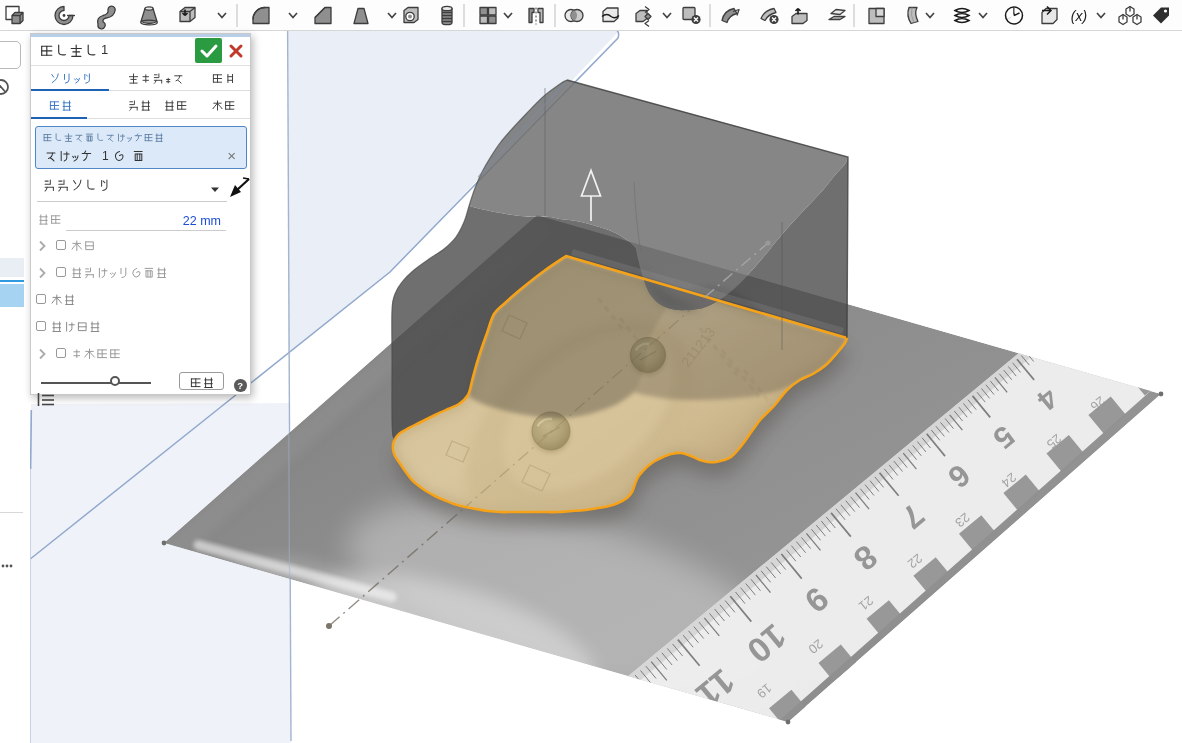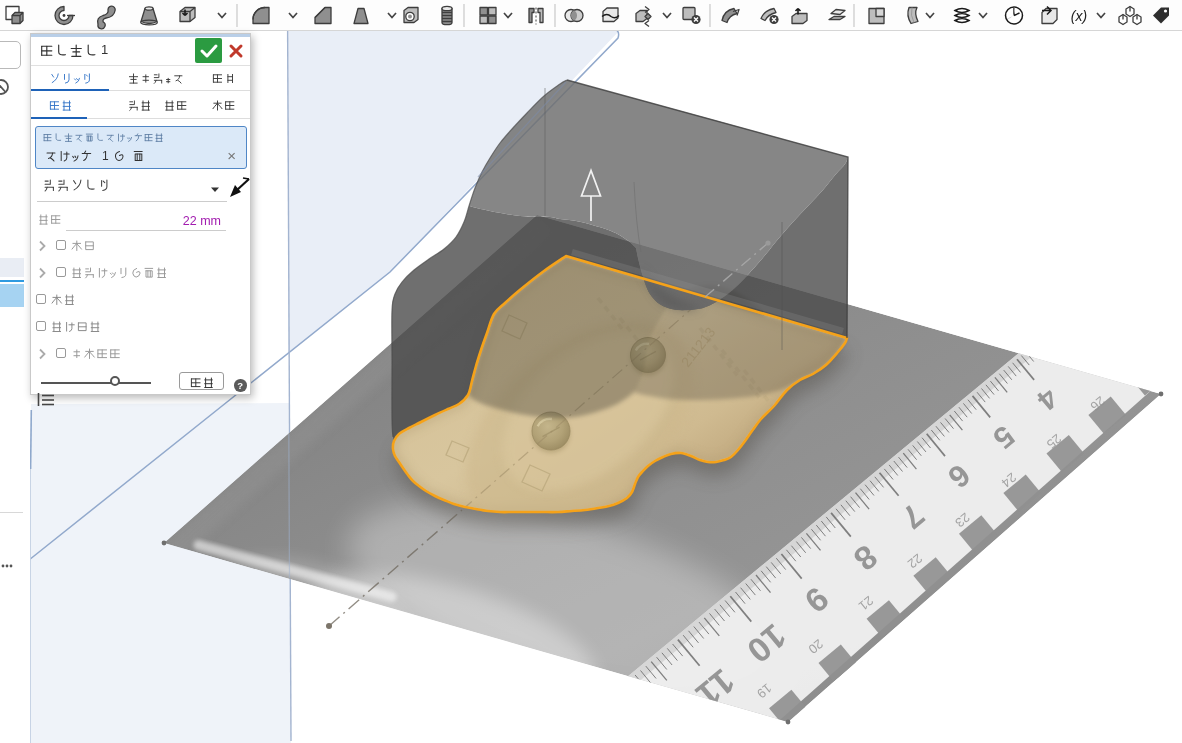--- a/index.html
+++ b/index.html
@@ -764,21 +764,21 @@
         <path d="M3.8 1.9L3.8 11.1" fill="none" stroke="#999" stroke-width="0.94" stroke-linecap="round"></path>
         <path d="M9.2 1.9L9.2 11.1" fill="none" stroke="#999" stroke-width="0.94" stroke-linecap="round"></path>
         <path d="M2.8 11.1L10.2 11.1" fill="none" stroke="#999" stroke-width="0.94" stroke-linecap="round"></path>
         <path d="M14.6 2.8L22.9 2.8" fill="none" stroke="#999" stroke-width="0.94" stroke-linecap="round"></path>
         <path d="M14.6 6.5L22.9 6.5" fill="none" stroke="#999" stroke-width="0.94" stroke-linecap="round"></path>
         <path d="M14.6 10.2L22.9 10.2" fill="none" stroke="#999" stroke-width="0.94" stroke-linecap="round"></path>
         <path d="M18.8 2.8L18.8 10.2" fill="none" stroke="#999" stroke-width="0.94" stroke-linecap="round"></path>
         <path d="M14.6 2.8L14.6 10.2" fill="none" stroke="#999" stroke-width="0.94" stroke-linecap="round"></path>
       </svg>
     </div>
-    <div style="position:absolute;right:29px;top:180px;font-family:'Liberation Sans',sans-serif;font-size:12.5px;color:#a21caf">22 mm</div>
+    <div style="position:absolute;right:29px;top:180px;font-family:'Liberation Sans',sans-serif;font-size:12.5px;color:#1d4ed8">22 mm</div>
     <div style="position:absolute;left:35px;top:196px;width:160px;height:1px;background:#ccc"></div>
     <svg width="8" height="12" style="position:absolute;left:7px;top:206px">
       <path d="M2,1.5 L6.5,6 L2,10.5" fill="none" stroke="#aaa" stroke-width="1.8"></path>
     </svg>
     <div style="position:absolute;left:25px;top:206px;width:10px;height:10px;border:1.3px solid #999;border-radius:2px"></div>
     <div style="position:absolute;left:39px;top:205px">
       <svg width="28" height="14" style="display:block">
         <path d="M6.8 2.0L6.8 11.5" fill="none" stroke="#999" stroke-width="0.98" stroke-linecap="round"></path>
         <path d="M2.9 4.4L10.6 4.4" fill="none" stroke="#999" stroke-width="0.98" stroke-linecap="round"></path>
         <path d="M6.8 4.4Q2.9 8.7 2.0 10.1" fill="none" stroke="#999" stroke-width="0.98" stroke-linecap="round"></path>

